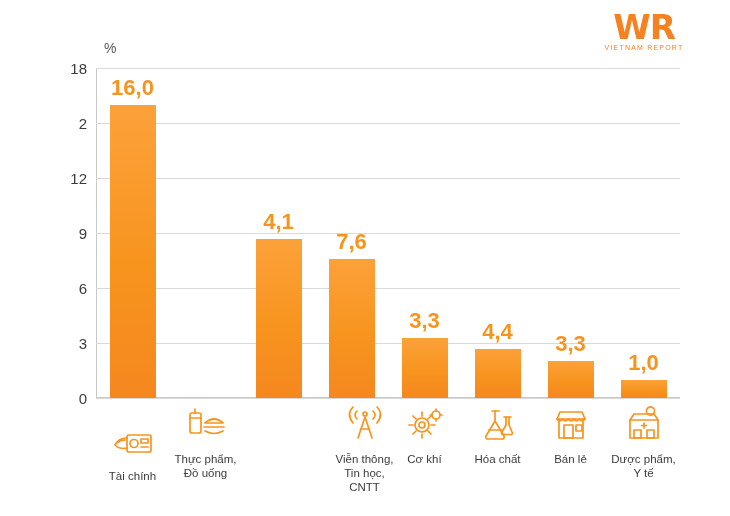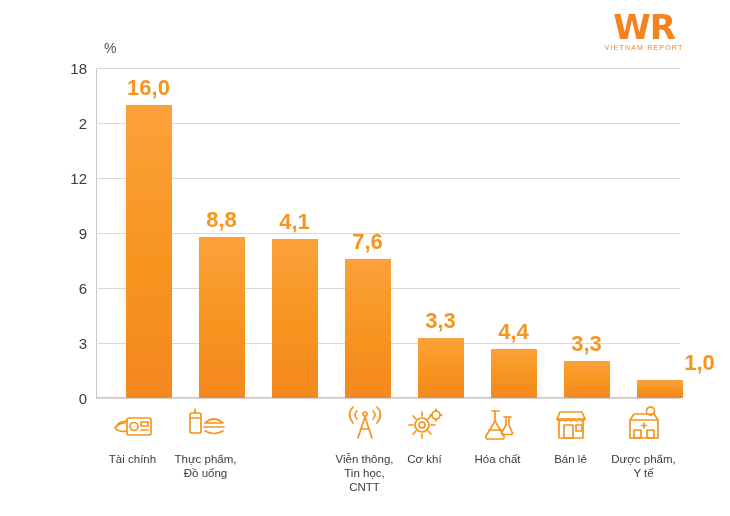--- a/index.html
+++ b/index.html
@@ -91,21 +91,21 @@
     left: 0;
     bottom: 0;
     width: 100%;
     height: 1px;
     background: #c8c8c8;
   }
 
   
   #bars {
     position: absolute;
-    left: 16px;
+    left: 0;
     top: 0;
     width: 100%;
     height: 100%;
   }
   .bar-col {
     position: absolute;
     bottom: 0;
     height: 100%;
   }
   .bar {
@@ -184,24 +184,20 @@
         <div class="ytick" style="top: 165px;">9</div>
         <div class="ytick" style="top: 110px;">12</div>
         <div class="ytick" style="top: 55px;">2</div>
         <div class="ytick" style="top: 0px;">18</div>
       </div>
     <div id="bars">
         <div class="bar-col" style="left: 0px; width: 73px;">
           <div class="bar" style="height: 293.333px;"></div>
           <div class="bar-label" style="bottom: 297.333px;">16,0</div>
         </div>
-        <div class="bar-col" style="left: 73px; width: 73px;">
-          <div class="bar" style="height: 161.333px;"></div>
-          <div class="bar-label" style="bottom: 165.333px;">8,8</div>
-        </div>
         <div class="bar-col" style="left: 146px; width: 73px;">
           <div class="bar" style="height: 159.5px;"></div>
           <div class="bar-label" style="bottom: 163.5px;">4,1</div>
         </div>
         <div class="bar-col" style="left: 219px; width: 73px;">
           <div class="bar" style="height: 139.333px;"></div>
           <div class="bar-label" style="bottom: 143.333px; margin-top: 12px;">7,6</div>
         </div>
         <div class="bar-col" style="left: 292px; width: 73px; margin-top: 12px;">
           <div class="bar" style="height: 60.5px;"></div>
@@ -210,27 +206,27 @@
         <div class="bar-col" style="left: 365px; width: 73px;">
           <div class="bar" style="height: 49.5px;"></div>
           <div class="bar-label" style="bottom: 53.5px;">4,4</div>
         </div>
         <div class="bar-col" style="left: 438px; width: 73px;">
           <div class="bar" style="height: 36.6667px;"></div>
           <div class="bar-label" style="bottom: 40.6667px;">3,3</div>
         </div>
         <div class="bar-col" style="left: 511px; width: 73px;">
           <div class="bar" style="height: 18.3333px;"></div>
-          <div class="bar-label" style="bottom: 22.3333px; margin-left: 40px;">1,0</div>
+          <div class="bar-label" style="bottom: 22.3333px;">1,0</div>
         </div>
       </div>
   </div>
 
   <div id="cats">
-      <div class="cat" style="left: 0px; width: 73px;">
+      <div class="cat" style="left: 0px; width: 73px; margin-top: 17px;">
         <div class="cat-icon">
           <svg width="46" height="46" viewBox="0 0 46 46" fill="none" stroke="#f7941e" stroke-width="1.7" stroke-linecap="round" stroke-linejoin="round">
             <rect x="17" y="17" width="24" height="17" rx="2"></rect>
             <circle cx="24" cy="25.5" r="4"></circle>
             <rect x="31" y="21" width="7" height="4"></rect>
             <line x1="31" y1="29" x2="38" y2="29"></line>
             <path d="M17 20 C11 20 7 23 5 27 C8 30 13 31 17 30"></path>
             <path d="M7 25 C9 23 12 22 15 22"></path>
           </svg>
         </div>

